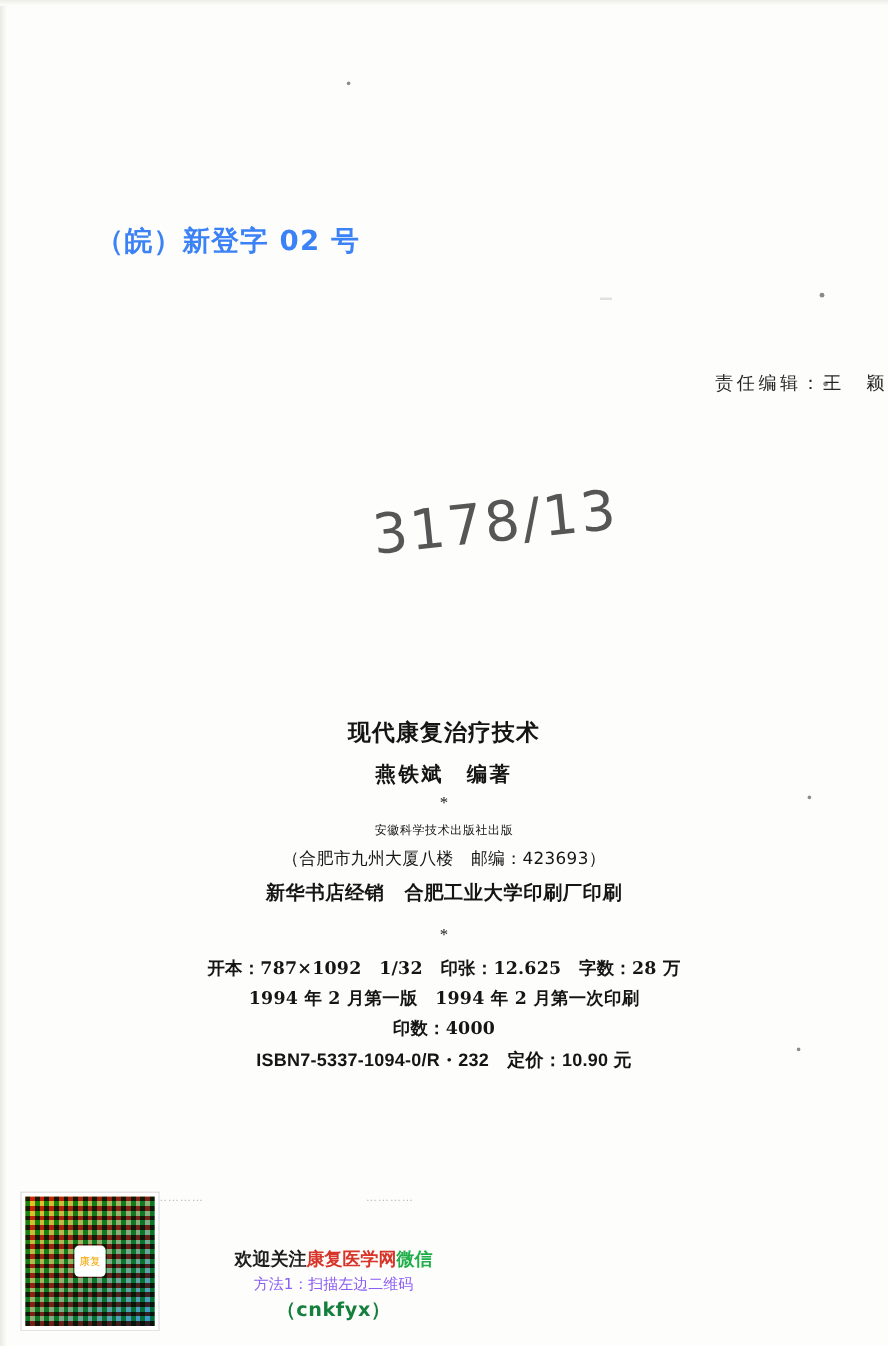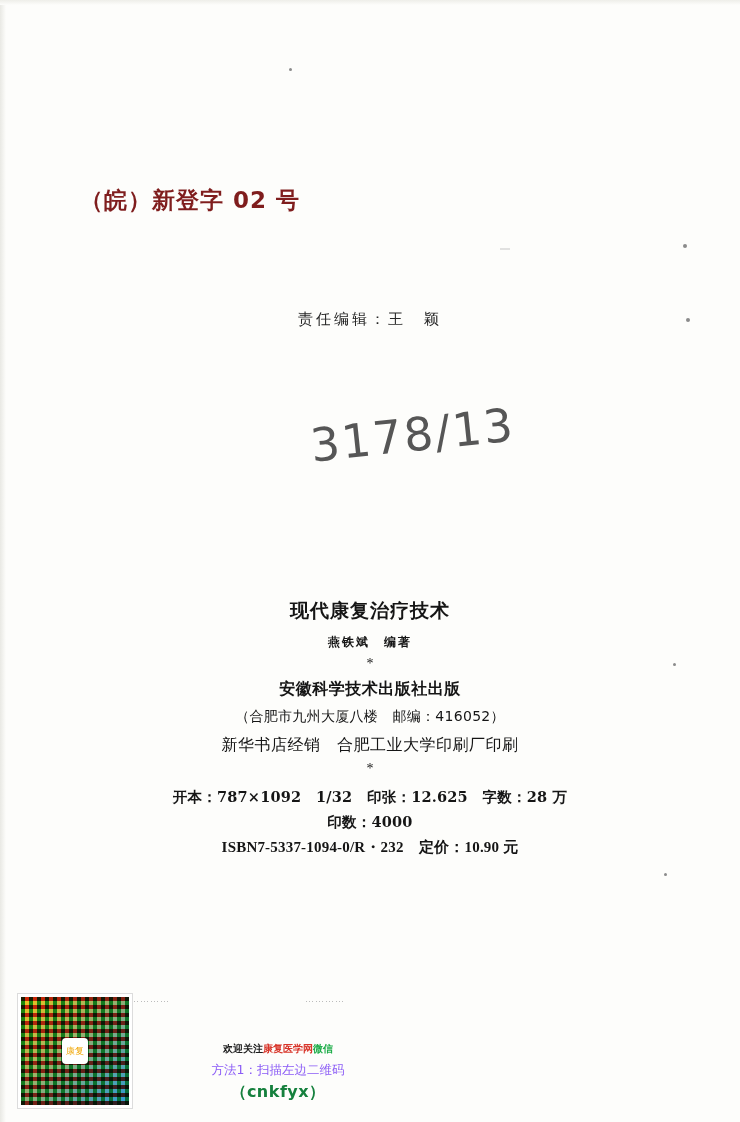--- a/index.html
+++ b/index.html
@@ -32,30 +32,30 @@
     background: linear-gradient(to bottom, #eeeee9, #fdfdfb);
   }
 
   .reg-number {
     position: absolute;
     left: 80px;
     top: 185px;
     font-size: 23px;
     font-weight: bold;
     letter-spacing: 1px;
-    color: #7f1d1d;
+    color: #3b82f6;
     font-family: "DejaVu Sans", "Liberation Sans", sans-serif;
   }
 
   .editor-line {
     position: absolute;
     left: 0;
     top: 310px;
     width: 740px;
-    text-align: center;
+    text-align: right;
     font-size: 15px;
     letter-spacing: 3px;
     color: #262626;
     font-family: "DejaVu Serif", serif;
   }
 
   .handwriting {
     position: absolute;
     left: 310px;
     top: 408px;
@@ -76,63 +76,63 @@
     color: #151515;
   }
   .colophon .title {
     font-size: 19px;
     font-weight: bold;
     letter-spacing: 1px;
     font-family: "DejaVu Sans", "Liberation Sans", sans-serif;
     margin-bottom: 10px;
   }
   .colophon .author {
-    font-size: 12px;
+    font-size: 17px;
     font-weight: bold;
     letter-spacing: 2px;
     font-family: "DejaVu Sans", "Liberation Sans", sans-serif;
     margin-bottom: 4px;
   }
   .colophon .star {
     font-size: 14px;
     line-height: 18px;
     margin: 2px 0 6px 0;
   }
   .colophon .pub {
-    font-size: 16px;
-    font-weight: bold;
+    font-size: 10px;
+    font-weight: normal;
     letter-spacing: 0.5px;
     font-family: "DejaVu Sans", "Liberation Sans", sans-serif;
     margin-bottom: 8px;
   }
   .colophon .addr {
     font-size: 14px;
     letter-spacing: 0.3px;
     font-family: "DejaVu Sans", "Liberation Sans", sans-serif;
     margin-bottom: 9px;
   }
   .colophon .dist {
     font-size: 16px;
-    font-weight: normal;
+    font-weight: bold;
     letter-spacing: 0.5px;
     font-family: "DejaVu Sans", "Liberation Sans", sans-serif;
-    margin-bottom: 4px;
+    margin-bottom: 16px;
   }
   .colophon .specs {
     font-size: 14.5px;
     font-weight: bold;
     letter-spacing: 0.2px;
     line-height: 25px;
     font-family: "DejaVu Serif", serif;
   }
   .colophon .isbn {
     font-size: 15px;
     font-weight: bold;
     letter-spacing: 0.2px;
-    font-family: Liberation Serif, serif;
+    font-family: Liberation Sans, sans-serif;
     margin-top: 4px;
   }
 
   
   .dot {
     position: absolute;
     background: #8b8b8b;
     border-radius: 50%;
   }
   .smudge {
@@ -181,21 +181,21 @@
   }
   .wm-text {
     position: absolute;
     left: 148px;
     bottom: 18px;
     width: 260px;
     text-align: center;
     font-family: "DejaVu Sans", "Liberation Sans", sans-serif;
   }
   .wm-line1 {
-    font-size: 10px;
+    font-size: 15px;
     font-weight: bold;
     line-height: 22px;
     white-space: nowrap;
   }
   .wm-line1 .blk { color: #1d1d1d; }
   .wm-line1 .red { color: #d8352a; }
   .wm-line1 .grn { color: #1fae4a; }
   .wm-line2, .wm-line3 {
     font-size: 12.5px;
     color: #8b5cf6;
@@ -236,24 +236,25 @@
 
   <div class="editor-line">责任编辑：王　颖</div>
 
   <div class="handwriting">3178/13</div>
 
   <div class="colophon">
     <div class="title">现代康复治疗技术</div>
     <div class="author">燕铁斌　编著</div>
     <div class="star">*</div>
     <div class="pub">安徽科学技术出版社出版</div>
-    <div class="addr">（合肥市九州大厦八楼　邮编：416052）</div>
+    <div class="addr">（合肥市九州大厦八楼　邮编：423693）</div>
     <div class="dist">新华书店经销　合肥工业大学印刷厂印刷</div>
     <div class="star">*</div>
     <div class="specs">开本：787×1092　1/32　印张：12.625　字数：28 万</div>
+    <div class="specs">1994 年 2 月第一版　1994 年 2 月第一次印刷</div>
     <div class="specs">印数：4000</div>
     <div class="isbn">ISBN7-5337-1094-0/R・232　定价：10.90 元</div>
   </div>
 
   <div class="watermark">
     <div class="wm-faint" style="left:130px;">…………</div>
     <div class="wm-faint" style="left:305px;">…………</div>
 
     <div class="qr">
       <div class="qr-inner">康复</div>

